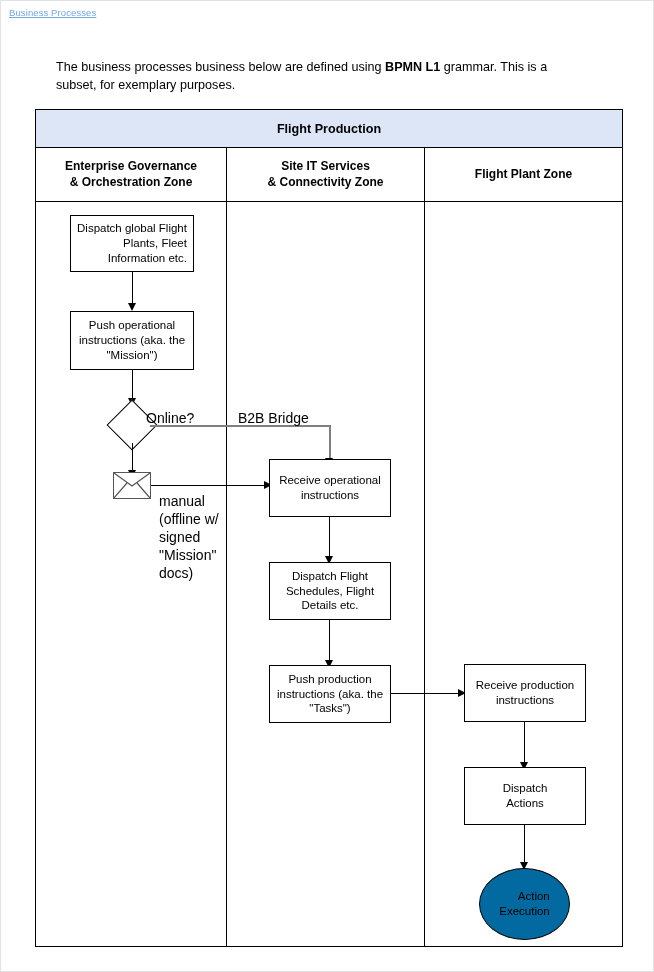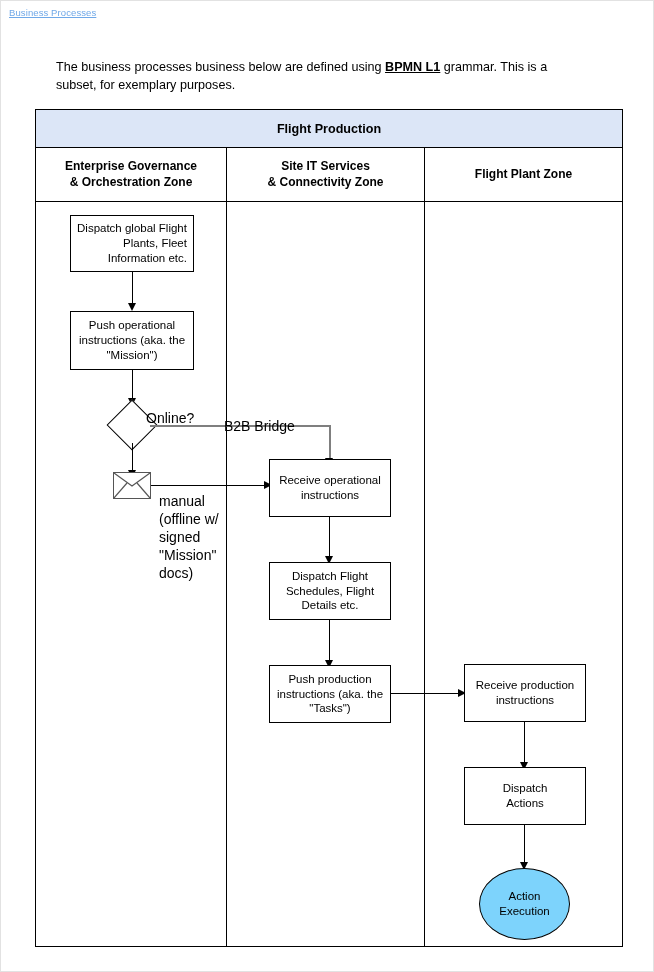--- a/index.html
+++ b/index.html
@@ -30,21 +30,21 @@
   }
   .intro {
     position: absolute;
     left: 55px;
     top: 44px;
     width: 530px;
     font-size: 12.6px;
     line-height: 1.45;
     color: #000000;
   }
-  .intro b { font-weight: bold; text-decoration: underline; }
+  .intro b { font-weight: bold; }
 
   
   .diagram {
     position: absolute;
     left: 34px;
     top: 108px;
     width: 588px;
     height: 838px;
     border: 1px solid #000000;
     box-sizing: border-box;
@@ -131,25 +131,25 @@
     box-sizing: border-box;
     background: #ffffff;
     border: 1px solid #000000;
     transform: rotate(45deg);
   }
   .endevent {
     position: absolute;
     box-sizing: border-box;
     border: 1px solid #000000;
     border-radius: 50%;
-    background: #7dd3fc;
+    background: #0369a1;
     display: flex;
     align-items: center;
     justify-content: center;
-    text-align: center;
+    text-align: right;
     font-size: 11.5px;
     line-height: 1.3;
     color: #000;
     white-space: pre-line;
   }
   .envelope {
     position: absolute;
     box-sizing: border-box;
     border: 1px solid #555555;
     background: #ffffff;
@@ -252,21 +252,21 @@
 "Mission"
 docs)</div>
 
       <div class="ln h" style="left:115px; top:375px; width:117px;"></div>
       <div class="arrow-right" style="left:228px; top:370.5px;"></div>
 
       <div class="ln h gray" style="left:114px; top:315px; width:180px; height:1.5px;"></div>
       <div class="ln v gray" style="left:293px; top:315px; height:36px; width:1.5px;"></div>
       <div class="arrow-down" style="left:289px; top:348px; border-top-color:#000000;"></div>
 
-      <div class="anno one" style="left:188px; top:300px;margin-top:8px;">B2B Bridge</div>
+      <div class="anno one" style="left:202px; top:300px;">B2B Bridge</div>
 
       <div class="task" style="left:233px; top:349px; width:122px; height:58px;">Receive operational
 instructions</div>
 
       <div class="ln v" style="left:293px; top:407px; height:43px;"></div>
       <div class="arrow-down" style="left:288.5px; top:446px;"></div>
 
       <div class="task" style="left:233px; top:452px; width:122px; height:58px;">Dispatch Flight
 Schedules, Flight
 Details etc.</div>

